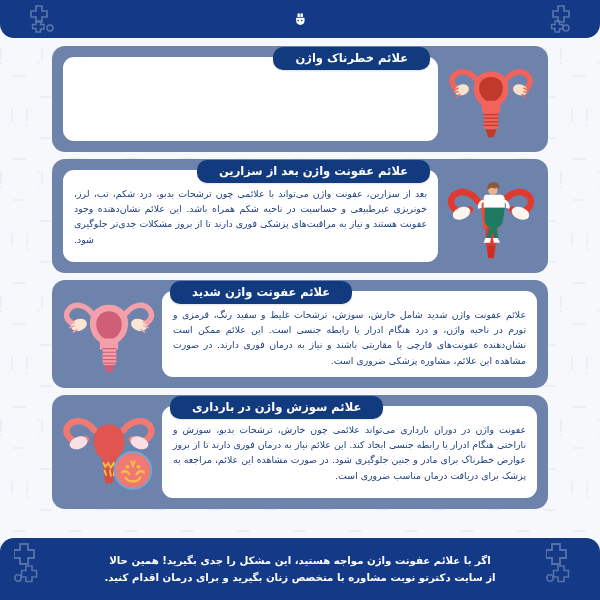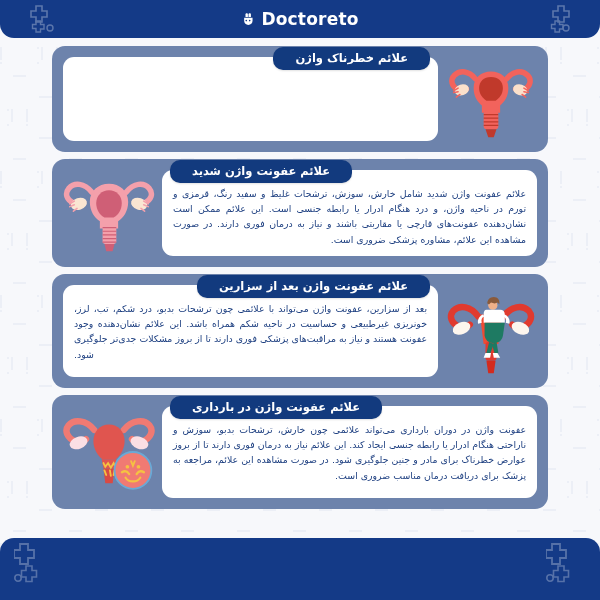--- a/index.html
+++ b/index.html
@@ -574,21 +574,20 @@
     </div>
 
     <div class="brand">
       <svg class="brand-mark" viewBox="0 0 20 20">
         <path d="M6 3.2c0-.9.7-1.6 1.6-1.6S9.2 2.3 9.2 3.2v3.3H6z" fill="#fff"></path>
         <path d="M10 3.2c0-.9.7-1.6 1.6-1.6s1.6.7 1.6 1.6v3.3H10z" fill="#fff"></path>
         <path d="M4.2 7.5h11.2v4.1c0 3.1-2.5 5.6-5.6 5.6S4.2 14.7 4.2 11.6z" fill="#fff"></path>
         <circle cx="7" cy="11.4" r="1.1" fill="#143a87"></circle>
         <circle cx="11.6" cy="11.4" r="1.1" fill="#143a87"></circle>
       </svg>
-      <span>Doctoreto</span>
     </div>
 
     <div class="hdr-deco right">
       <svg width="44" height="30" viewBox="0 0 44 30">
         <path d="M30 2h6v5h5v6h-5v5h-6v-5h-5V7h5z" fill="none" stroke="#ffffff" stroke-width="1.6"></path>
         <path d="M27 17h4.5v3.5H35v4.5h-3.5V28H27v-3.5h-3.5V20.5H27z" fill="none" stroke="#ffffff" stroke-width="1.4"></path>
         <circle cx="38" cy="24" r="3" fill="none" stroke="#ffffff" stroke-width="1.4"></circle>
       </svg>
     </div>
   </div>
@@ -605,20 +604,49 @@
           <path d="M50 22c8 0 13 5 13 12 0 7-4 11-8 14H45c-4-3-8-7-8-14 0-7 5-12 13-12z" fill="#c0392b"></path>
           <path d="M33 24c-7-9-17-10-23-4-5 5-3 12 3 15 4 2 8 2 10 0" fill="none" stroke="#f2635c" stroke-width="6" stroke-linecap="round"></path>
           <path d="M67 24c7-9 17-10 23-4 5 5 3 12-3 15-4 2-8 2-10 0" fill="none" stroke="#f2635c" stroke-width="6" stroke-linecap="round"></path>
           <ellipse cx="18" cy="36" rx="8" ry="6" fill="#fbe0cb" transform="rotate(-18 18 36)"></ellipse>
           <ellipse cx="82" cy="36" rx="8" ry="6" fill="#fbe0cb" transform="rotate(18 82 36)"></ellipse>
           <path d="M14 34l-5 3M14 38l-5 1M16 41l-4 3" stroke="#f2635c" stroke-width="1.6" stroke-linecap="round"></path>
           <path d="M86 34l5 3M86 38l5 1M84 41l4 3" stroke="#f2635c" stroke-width="1.6" stroke-linecap="round"></path>
           <rect x="42" y="59" width="16" height="20" rx="3" fill="#f2635c"></rect>
           <path d="M42 63h16M42 67h16M42 71h16M42 75h16" stroke="#c0392b" stroke-width="1.4"></path>
           <path d="M44 79h12l-3 9h-6z" fill="#c0392b"></path>
+        </svg>
+      </div>
+    </div>
+
+    <div class="card img-right">
+      <div class="card-body">
+        <div class="card-title">علائم عفونت واژن بعد از سزارین</div>
+        <p class="card-text">بعد از سزارین، عفونت واژن می‌تواند با علائمی چون ترشحات بدبو، درد شکم، تب، لرز، خونریزی غیرطبیعی و حساسیت در ناحیه شکم همراه باشد. این علائم نشان‌دهنده وجود عفونت هستند و نیاز به مراقبت‌های پزشکی فوری دارند تا از بروز مشکلات جدی‌تر جلوگیری شود.</p>
+      </div>
+      <div class="card-art">
+        <svg width="92" height="92" viewBox="0 0 100 100">
+          <path d="M36 34c-8-11-20-13-27-6-5 6-2 14 6 17 5 2 10 1 12-2" fill="none" stroke="#e03a2f" stroke-width="7" stroke-linecap="round"></path>
+          <path d="M64 34c8-11 20-13 27-6 5 6 2 14-6 17-5 2-10 1-12-2" fill="none" stroke="#e03a2f" stroke-width="7" stroke-linecap="round"></path>
+          <ellipse cx="18" cy="47" rx="10" ry="6.5" fill="#fdf6ee" transform="rotate(-22 18 47)"></ellipse>
+          <ellipse cx="82" cy="47" rx="10" ry="6.5" fill="#fdf6ee" transform="rotate(22 82 47)"></ellipse>
+          <path d="M38 32h24l-4 32H42z" fill="#ef4b33"></path>
+          <rect x="44" y="62" width="12" height="20" rx="3" fill="#e03a2f"></rect>
+          <path d="M45 82h10l-2 14h-6z" fill="#d32b1e"></path>
+
+          <path d="M47 22c0-3 2-5 5-5s5 2 5 5-2 5-5 5-5-2-5-5z" fill="#f0b089"></path>
+          <path d="M46 20c0-4 3-7 7-7s7 3 6 8l-2-2-3 1-4-1-2 2z" fill="#8a5a3b"></path>
+          <path d="M45 27h15c3 0 5 2 5 5v9H42v-9c0-3 1-5 3-5z" fill="#ffffff"></path>
+          <path d="M43 41h22l-2 14c-1 5-4 8-9 8h-2c-5 0-8-3-9-8z" fill="#1e7a62"></path>
+          <path d="M48 62l-3 12 4 1 4-11z" fill="#1e7a62"></path>
+          <path d="M56 62l2 12-4 1-3-11z" fill="#1e7a62"></path>
+          <path d="M44 74l-2 5h7l1-5z" fill="#ffffff"></path>
+          <path d="M57 74l3 5h-7l-1-5z" fill="#ffffff"></path>
+          <path d="M65 32c4 2 6 6 5 10l-4-1c1-3 0-6-3-7z" fill="#ffffff"></path>
+          <path d="M41 32c-4 2-6 6-5 10l4-1c-1-3 0-6 3-7z" fill="#ffffff"></path>
         </svg>
       </div>
     </div>
 
     <div class="card img-left">
       <div class="card-body">
         <div class="card-title">علائم عفونت واژن شدید</div>
         <p class="card-text">علائم عفونت واژن شدید شامل خارش، سوزش، ترشحات غلیظ و سفید رنگ، قرمزی و تورم در ناحیه واژن، و درد هنگام ادرار یا رابطه جنسی است. این علائم ممکن است نشان‌دهنده عفونت‌های قارچی یا مقاربتی باشند و نیاز به درمان فوری دارند. در صورت مشاهده این علائم، مشاوره پزشکی ضروری است.</p>
       </div>
       <div class="card-art">
@@ -631,52 +659,23 @@
           <ellipse cx="83" cy="36" rx="9" ry="6.5" fill="#fae6d2" transform="rotate(18 83 36)"></ellipse>
           <path d="M12 33l-5 3M12 37l-5 2M15 41l-4 3" stroke="#f4a0ab" stroke-width="1.7" stroke-linecap="round"></path>
           <path d="M88 33l5 3M88 37l5 2M85 41l4 3" stroke="#f4a0ab" stroke-width="1.7" stroke-linecap="round"></path>
           <rect x="43" y="58" width="15" height="22" rx="3" fill="#f4a0ab"></rect>
           <path d="M43 62h15M43 66h15M43 70h15M43 74h15M43 78h15" stroke="#cf5f76" stroke-width="1.3"></path>
           <path d="M45 80h11l-2 8h-7z" fill="#cf5f76"></path>
         </svg>
       </div>
     </div>
 
-    <div class="card img-right">
-      <div class="card-body">
-        <div class="card-title">علائم عفونت واژن بعد از سزارین</div>
-        <p class="card-text">بعد از سزارین، عفونت واژن می‌تواند با علائمی چون ترشحات بدبو، درد شکم، تب، لرز، خونریزی غیرطبیعی و حساسیت در ناحیه شکم همراه باشد. این علائم نشان‌دهنده وجود عفونت هستند و نیاز به مراقبت‌های پزشکی فوری دارند تا از بروز مشکلات جدی‌تر جلوگیری شود.</p>
-      </div>
-      <div class="card-art">
-        <svg width="92" height="92" viewBox="0 0 100 100">
-          <path d="M36 34c-8-11-20-13-27-6-5 6-2 14 6 17 5 2 10 1 12-2" fill="none" stroke="#e03a2f" stroke-width="7" stroke-linecap="round"></path>
-          <path d="M64 34c8-11 20-13 27-6 5 6 2 14-6 17-5 2-10 1-12-2" fill="none" stroke="#e03a2f" stroke-width="7" stroke-linecap="round"></path>
-          <ellipse cx="18" cy="47" rx="10" ry="6.5" fill="#fdf6ee" transform="rotate(-22 18 47)"></ellipse>
-          <ellipse cx="82" cy="47" rx="10" ry="6.5" fill="#fdf6ee" transform="rotate(22 82 47)"></ellipse>
-          <path d="M38 32h24l-4 32H42z" fill="#ef4b33"></path>
-          <rect x="44" y="62" width="12" height="20" rx="3" fill="#e03a2f"></rect>
-          <path d="M45 82h10l-2 14h-6z" fill="#d32b1e"></path>
-
-          <path d="M47 22c0-3 2-5 5-5s5 2 5 5-2 5-5 5-5-2-5-5z" fill="#f0b089"></path>
-          <path d="M46 20c0-4 3-7 7-7s7 3 6 8l-2-2-3 1-4-1-2 2z" fill="#8a5a3b"></path>
-          <path d="M45 27h15c3 0 5 2 5 5v9H42v-9c0-3 1-5 3-5z" fill="#ffffff"></path>
-          <path d="M43 41h22l-2 14c-1 5-4 8-9 8h-2c-5 0-8-3-9-8z" fill="#1e7a62"></path>
-          <path d="M48 62l-3 12 4 1 4-11z" fill="#1e7a62"></path>
-          <path d="M56 62l2 12-4 1-3-11z" fill="#1e7a62"></path>
-          <path d="M44 74l-2 5h7l1-5z" fill="#ffffff"></path>
-          <path d="M57 74l3 5h-7l-1-5z" fill="#ffffff"></path>
-          <path d="M65 32c4 2 6 6 5 10l-4-1c1-3 0-6-3-7z" fill="#ffffff"></path>
-          <path d="M41 32c-4 2-6 6-5 10l4-1c-1-3 0-6 3-7z" fill="#ffffff"></path>
-        </svg>
-      </div>
-    </div>
-
     <div class="card img-left">
       <div class="card-body">
-        <div class="card-title">علائم عفونت واژن در بارداری</div>
+        <div class="card-title">علائم سوزش واژن در بارداری</div>
         <p class="card-text">عفونت واژن در دوران بارداری می‌تواند علائمی چون خارش، ترشحات بدبو، سوزش و ناراحتی هنگام ادرار یا رابطه جنسی ایجاد کند. این علائم نیاز به درمان فوری دارند تا از بروز عوارض خطرناک برای مادر و جنین جلوگیری شود. در صورت مشاهده این علائم، مراجعه به پزشک برای دریافت درمان مناسب ضروری است.</p>
       </div>
       <div class="card-art">
         <svg width="92" height="92" viewBox="0 0 100 100">
           <path d="M34 26C25 15 12 14 6 21c-5 6-1 14 7 17 5 2 10 1 12-2" fill="none" stroke="#f07a73" stroke-width="7" stroke-linecap="round"></path>
           <path d="M66 26c9-11 22-12 28-5 5 6 1 14-7 17-5 2-10 1-12-2" fill="none" stroke="#f07a73" stroke-width="7" stroke-linecap="round"></path>
           <ellipse cx="17" cy="40" rx="10" ry="6.5" fill="#fbdfe4" transform="rotate(-20 17 40)"></ellipse>
           <ellipse cx="83" cy="40" rx="10" ry="6.5" fill="#fbdfe4" transform="rotate(20 83 40)"></ellipse>
           <path d="M50 20c10 0 17 8 17 18 0 9-5 16-10 20H43c-5-4-10-11-10-20 0-10 7-18 17-18z" fill="#e0554f"></path>
           <path d="M42 58h16l-2 10H44z" fill="#e0554f"></path>
@@ -697,20 +696,21 @@
 
   <div class="footer">
     <div class="ftr-deco left">
       <svg width="40" height="46" viewBox="0 0 40 46">
         <path d="M6 2h8v6h6v8h-6v6H6v-6H0V8h6z" fill="none" stroke="#ffffff" stroke-width="1.8"></path>
         <path d="M12 24h6v4.5h4.5V35H18v4.5h-6V35H7.5v-6.5H12z" fill="none" stroke="#ffffff" stroke-width="1.6"></path>
         <circle cx="4" cy="36" r="3.2" fill="none" stroke="#ffffff" stroke-width="1.6"></circle>
       </svg>
     </div>
 
+    <p class="footer-text">اگر با علائم عفونت واژن مواجه هستید، این مشکل را جدی بگیرید! همین حالا از سایت دکترتو نوبت مشاوره با متخصص زنان بگیرید و برای درمان اقدام کنید.</p>
 
     <div class="ftr-deco right">
       <svg width="40" height="46" viewBox="0 0 40 46">
         <path d="M6 2h8v6h6v8h-6v6H6v-6H0V8h6z" fill="none" stroke="#ffffff" stroke-width="1.8"></path>
         <path d="M12 24h6v4.5h4.5V35H18v4.5h-6V35H7.5v-6.5H12z" fill="none" stroke="#ffffff" stroke-width="1.6"></path>
         <circle cx="4" cy="36" r="3.2" fill="none" stroke="#ffffff" stroke-width="1.6"></circle>
       </svg>
     </div>
   </div>
 

